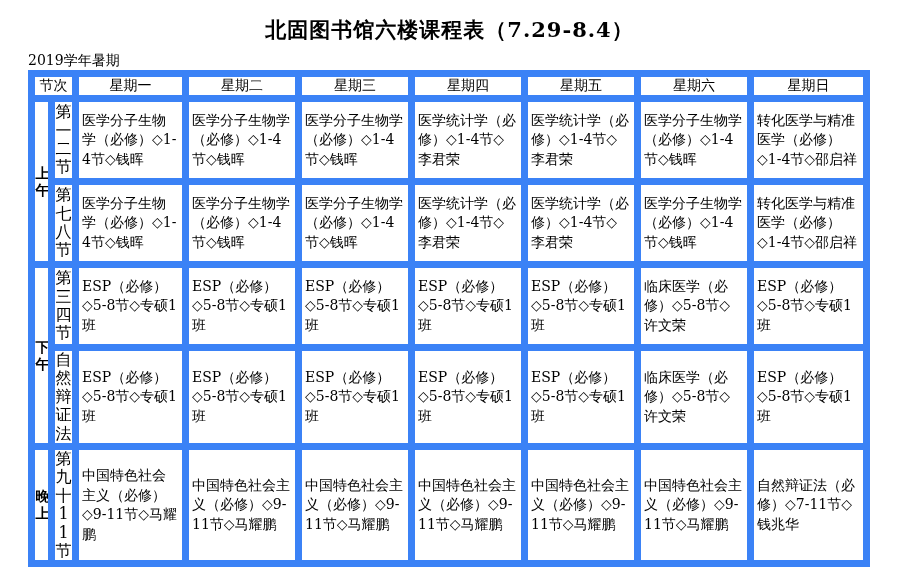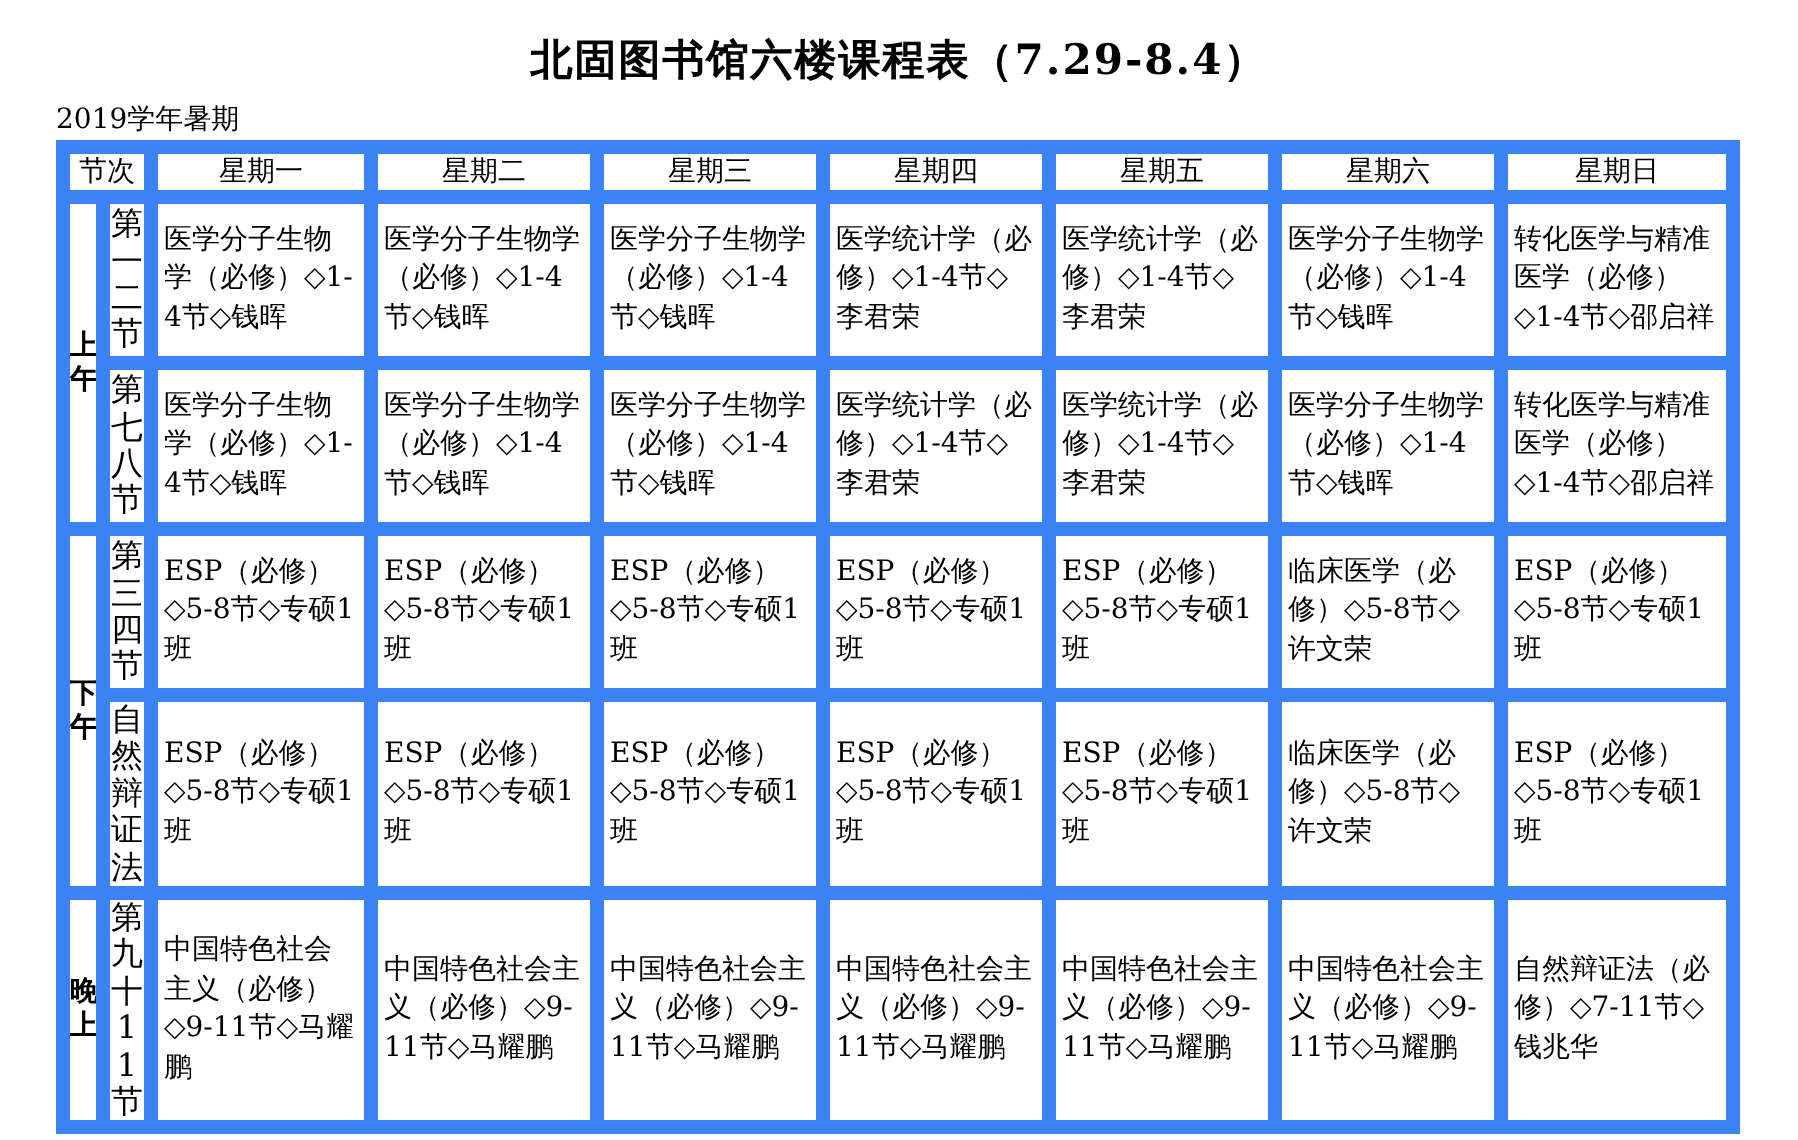--- a/index.html
+++ b/index.html
@@ -80,21 +80,21 @@
     word-break: break-all;
     line-height: 1.15;
     text-align: center;
     vertical-align: middle;
   }
   .vtext-bold {
     display: inline-block;
     width: 15px;
     word-break: break-all;
     line-height: 1.2;
-    text-align: left;
+    text-align: center;
     vertical-align: middle;
   }
 </style>
 </head>
 <body>
 
 <div class="title">北固图书馆六楼课程表（7.29-8.4）</div>
 
 <div class="meta-row">
   <span>2019学年暑期</span>

